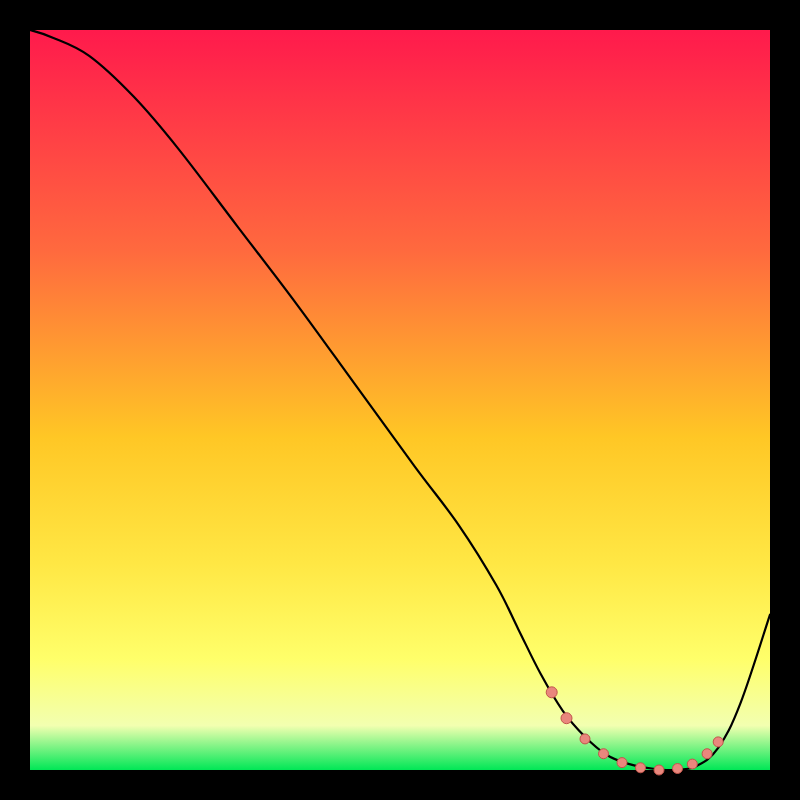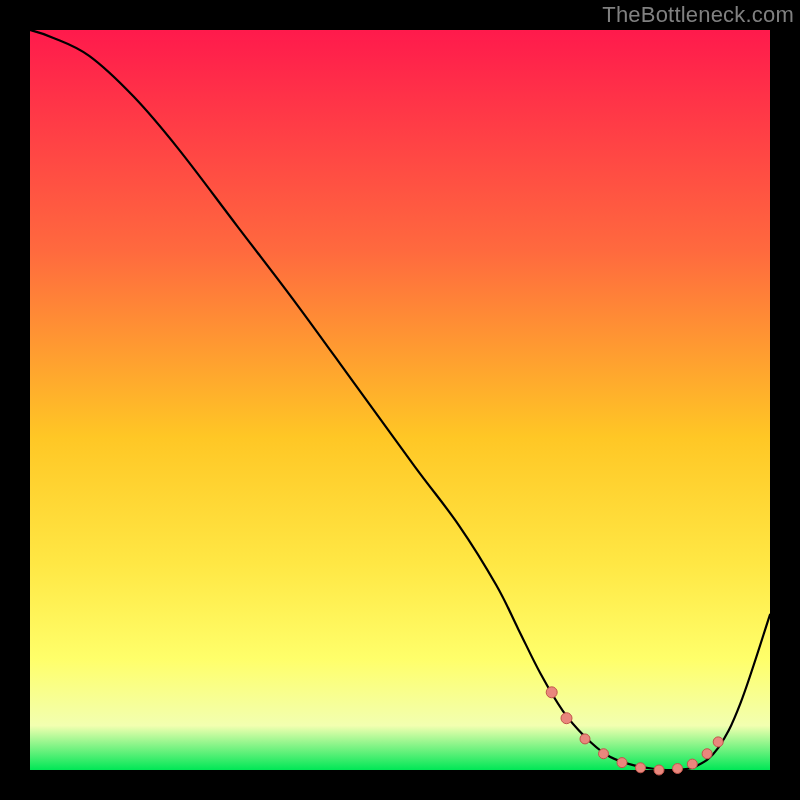--- a/index.html
+++ b/index.html
@@ -30,21 +30,20 @@
   svg.plot {
     position: absolute;
     left: 0;
     top: 0;
   }
 </style>
 </head>
 <body>
 <div class="frame">
 
-<div class="watermark">TheBottleneck.com</div>
 
 <svg class="plot" width="800" height="800" viewBox="0 0 800 800">
   <defs>
     <linearGradient id="bg-grad" x1="0" y1="0" x2="0" y2="1">
       <stop id="g0" offset="0%" stop-color="#ff1a4c"></stop>
       <stop id="g1" offset="30%" stop-color="#ff6a3e"></stop>
       <stop id="g2" offset="55%" stop-color="#ffc725"></stop>
       <stop id="g3" offset="72%" stop-color="#ffe744"></stop>
       <stop id="g4" offset="85%" stop-color="#ffff6a"></stop>
       <stop id="g5" offset="94%" stop-color="#f2ffb0"></stop>

